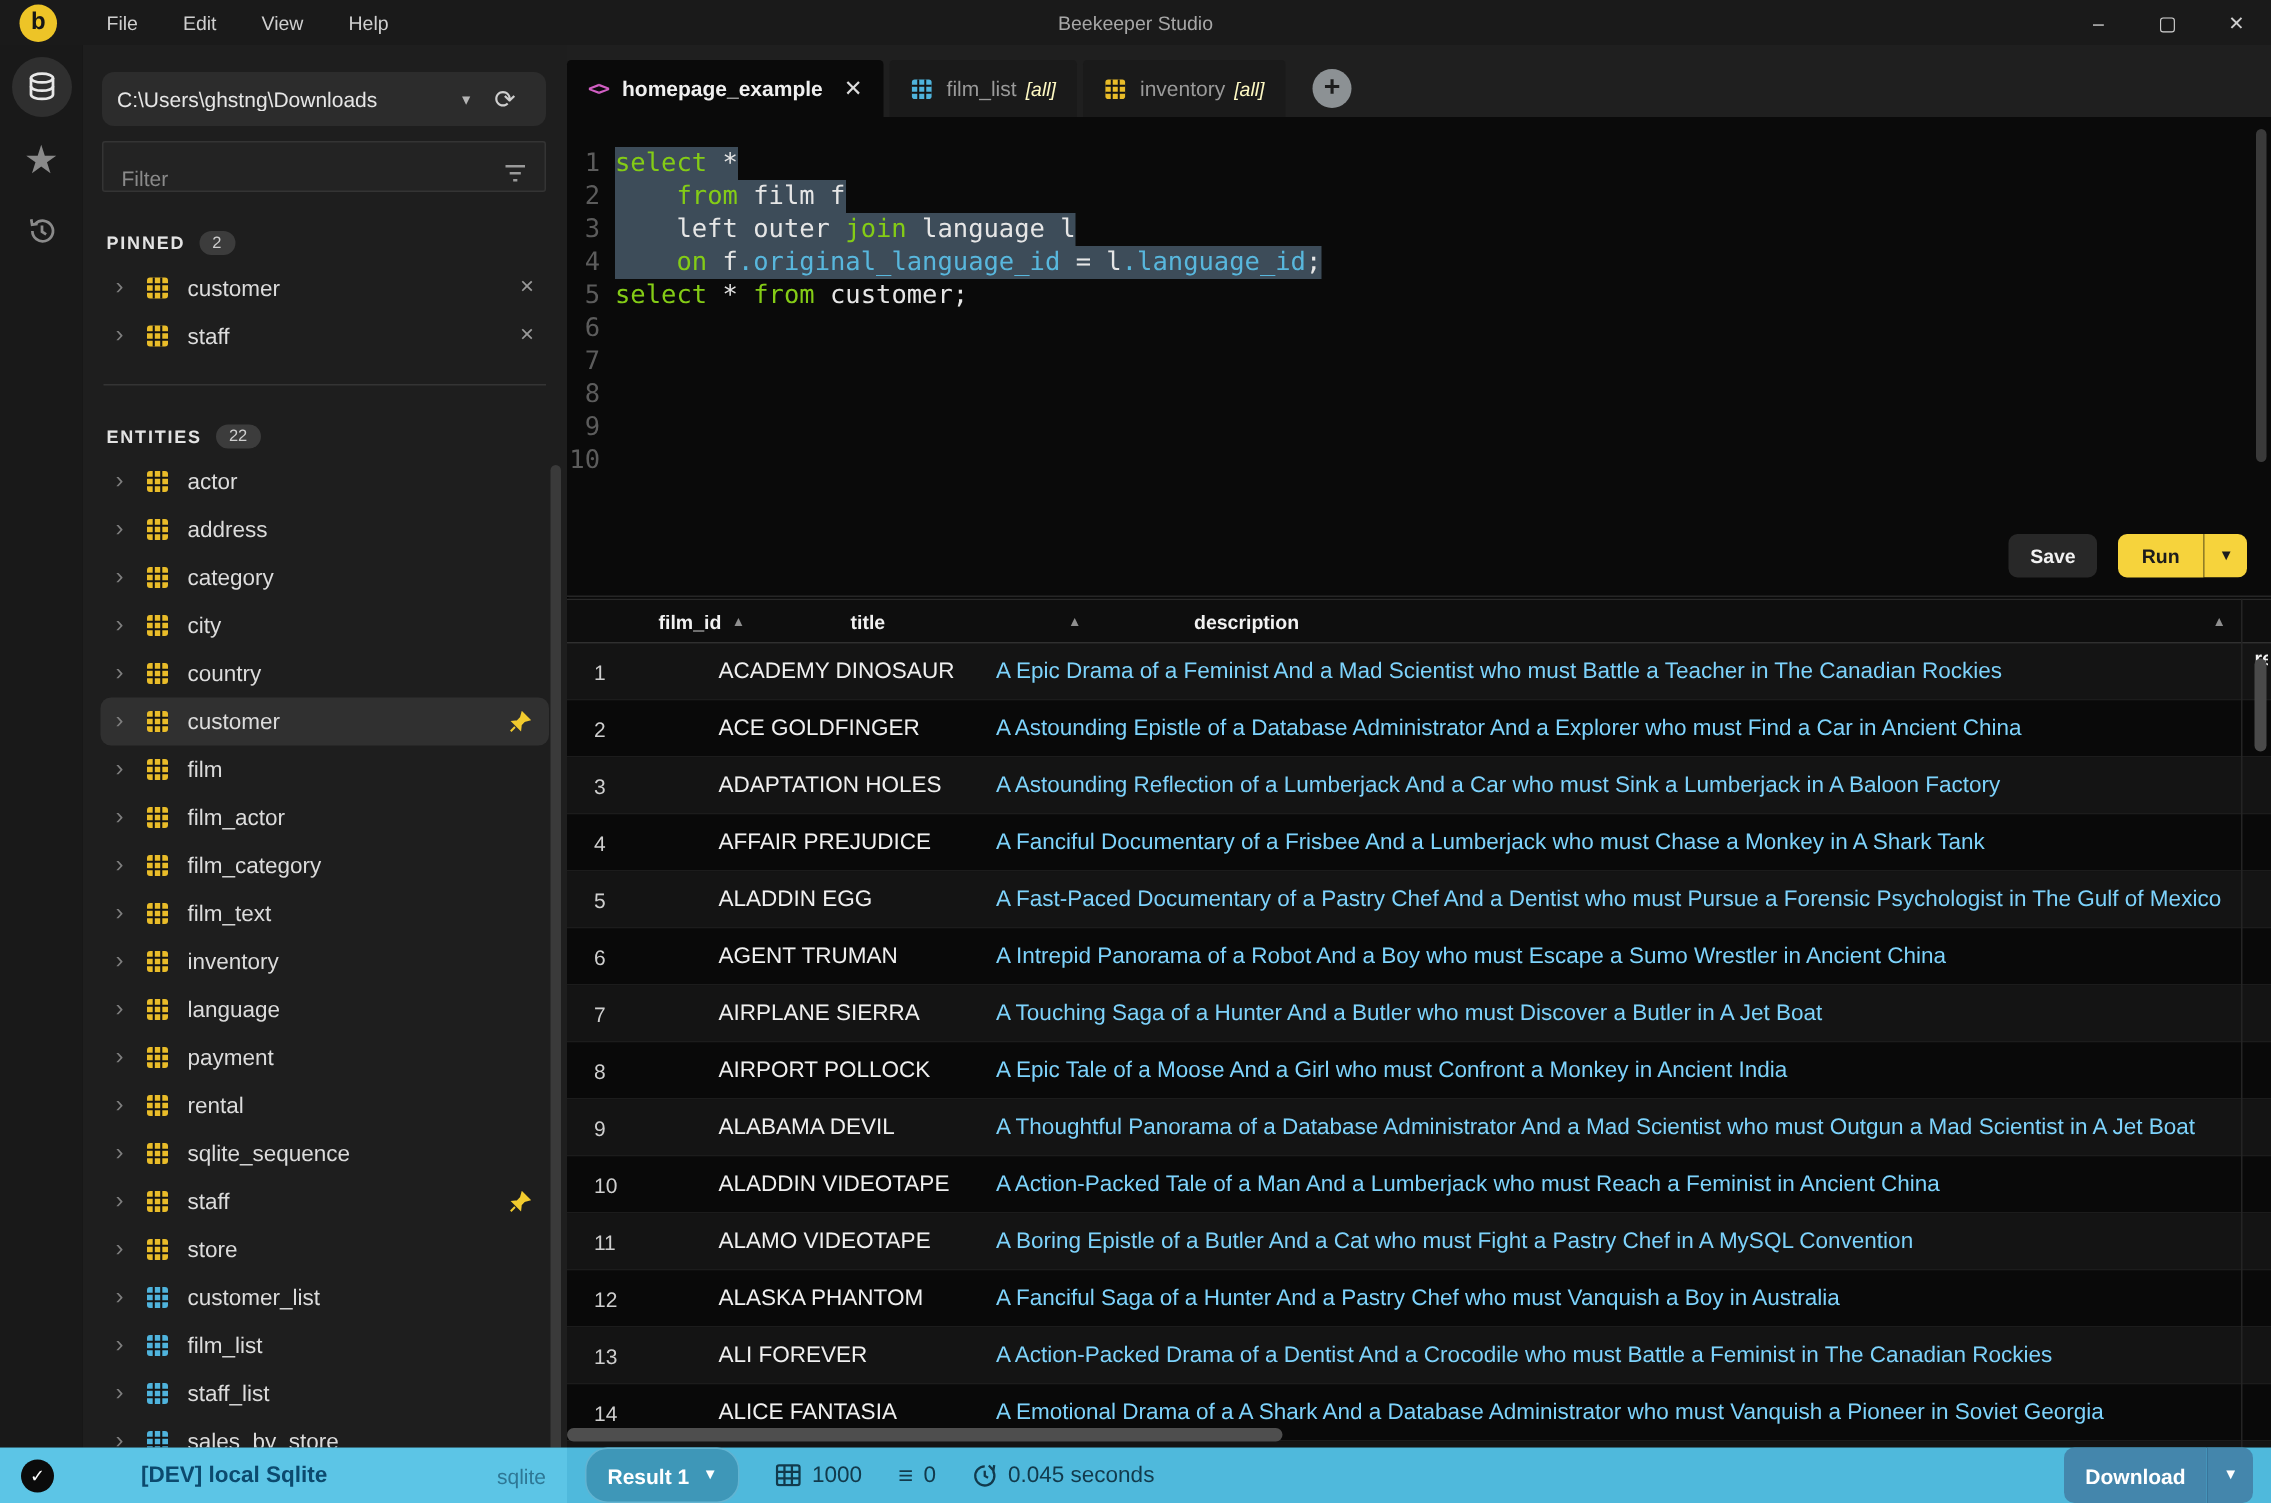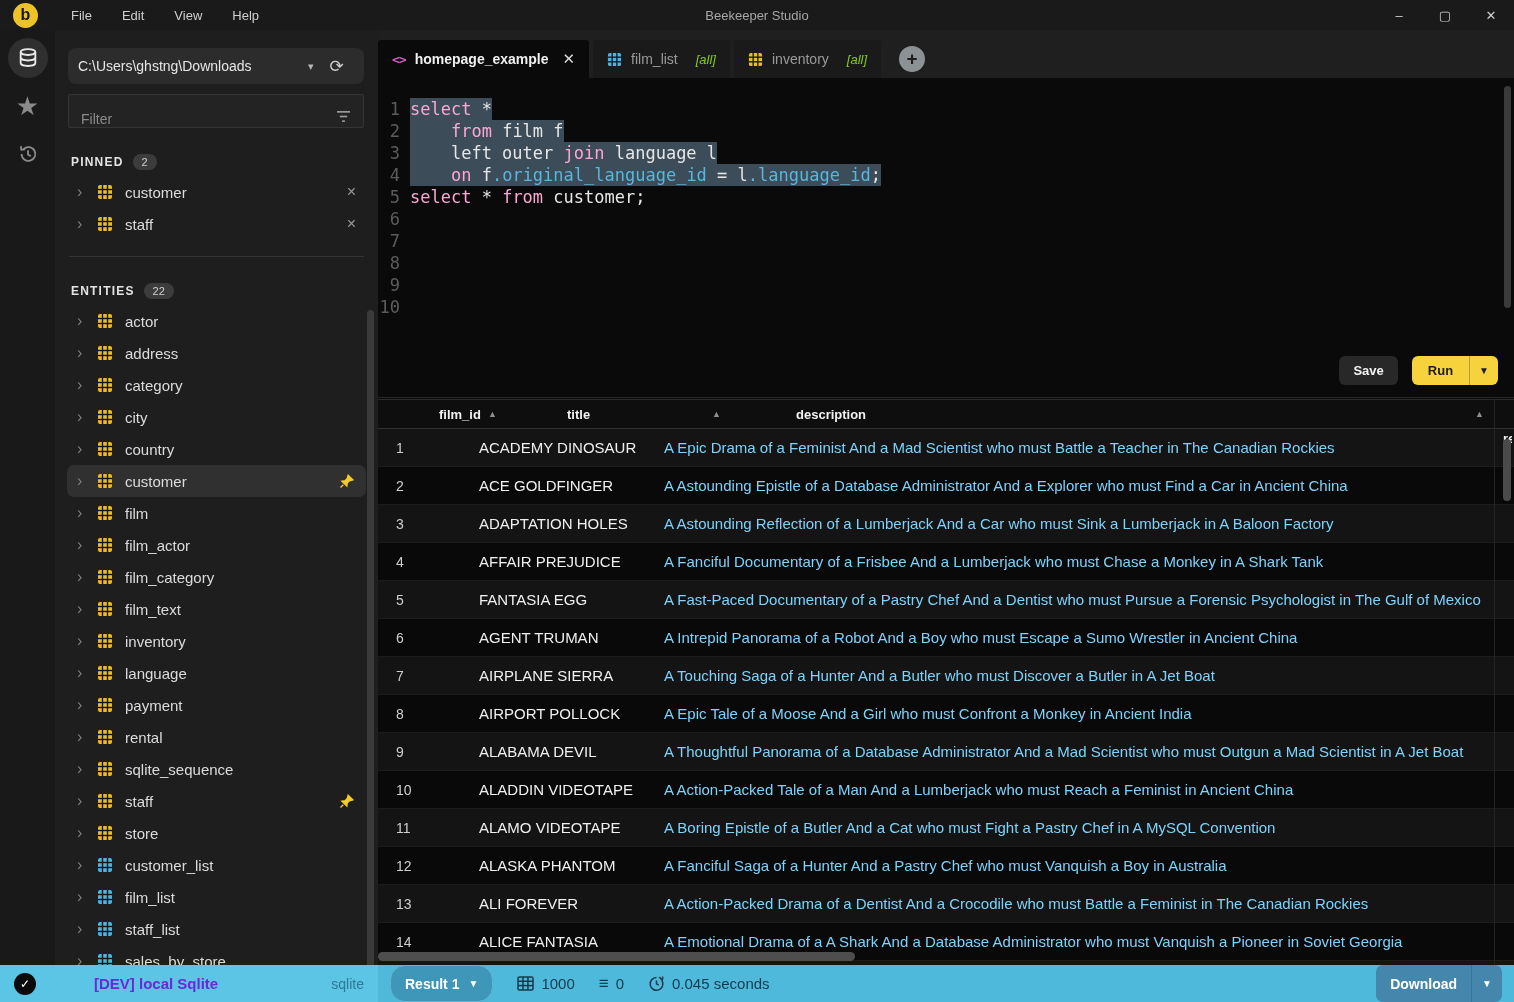--- a/index.html
+++ b/index.html
@@ -61,35 +61,35 @@
   .main-divider { position:absolute; left:0; top:0; width:1px; height:935px; background:#000; }
 
   .tabbar { position:absolute; left:0; top:0; width:1136px; height:48px; background:#1f1f1f;
             display:flex; align-items:flex-end; }
   .tab { height:38px; display:flex; align-items:center; padding:0 14px; margin-right:4px;
          background:#1a1a1a; font-size:14px; color:#9a9a9a; border-radius:3px 3px 0 0; }
   .tab.active { background:#0a0a0a; color:#f0f0f0; font-weight:bold; }
   .tab .tab-code-icon { color:#d25fc4; font-family:"DejaVu Sans Mono", monospace; font-size:13px;
                         font-weight:bold; margin-right:9px; letter-spacing:-1px; }
   .tab .tab-grid { width:15px; height:15px; margin-right:9px; }
-  .tab .suffix { font-style:italic; color:#84cc16; font-weight:normal; font-size:13px; margin-left:18px; }
+  .tab .suffix { font-style:italic; color:#fef9c3; font-weight:normal; font-size:13px; margin-left:6px; }
   .tab-close { margin-left:14px; color:#dcdcdc; font-size:15px; font-weight:normal; }
   .tab-add { width:26px; height:26px; border-radius:50%; background:#8c9194; color:#1d1d1d;
              font-size:19px; font-weight:bold; display:flex; align-items:center; justify-content:center;
              margin:0 0 6px 14px; }
 
   
   .editor { position:absolute; left:0; top:48px; width:1136px; height:320px; background:#0a0a0a;
             border-bottom:1px solid #262626; }
   .code { position:absolute; left:0; top:20px; font-family:"DejaVu Sans Mono", monospace;
           font-size:17px; line-height:22px; white-space:pre; }
   .cline { display:flex; }
   .lnum { width:32px; text-align:right; color:#5c5c5c; padding-right:10px; flex:none; }
   .lcontent.sel { background:#3d4c59; }
-  .tk-kw { color:#f9a8d4; }
+  .tk-kw { color:#84cc16; }
   .tk-fld { color:#58b7dd; }
   .tk-pl { color:#e6e6e6; }
   .editor-scroll { position:absolute; right:3px; top:8px; width:7px; height:222px;
                    background:#3a3a3a; border-radius:4px; }
   .editor-actions { position:absolute; right:16px; bottom:12px; display:flex; }
   .btn-save { background:#282828; color:#f2f2f2; font-size:13px; font-weight:bold;
               border:none; border-radius:6px; padding:7px 14px; margin-right:14px; }
   .btn-run { background:#f6d33c; color:#1c1c1c; font-size:13px; font-weight:bold;
              border:none; border-radius:6px 0 0 6px; padding:7px 16px; }
   .btn-run-caret { background:#f6d33c; color:#1c1c1c; border:none; border-left:1px solid rgba(0,0,0,.25);
@@ -121,21 +121,21 @@
              border-radius:5px; }
   .vscroll { position:absolute; right:3px; top:40px; width:8px; height:62px; background:#4a4a4a;
              border-radius:4px; }
 
   
   .statusbar { position:absolute; left:0; top:965px; width:1514px; height:37px; display:flex; }
   .status-left { width:378px; background:#5cc5e6; display:flex; align-items:center; padding:0 14px; }
   .check-circle { width:22px; height:22px; border-radius:50%; background:#0b0b0b; color:#fff;
                   font-size:12px; display:flex; align-items:center; justify-content:center;
                   margin-right:10px; }
-  .conn-name { color:#6d28d9; font-size:15px; font-weight:bold; flex:1; margin-left:48px; }
+  .conn-name { color:#0c4a6e; font-size:15px; font-weight:bold; flex:1; margin-left:48px; }
   .dialect { color:#2e7795; font-size:14px; }
   .status-right { flex:1; background:#4fb9dc; display:flex; padding:0 12px; }
   .result-pill { background:#3e97b8; border:1px solid #62b4d2; color:#fff; font-size:14px;
                  font-weight:bold; border-radius:15px; padding:5px 14px; display:flex;
                  align-items:center; }
   .result-pill .caret { font-size:10px; margin-left:9px; }
   .stat-item { display:flex; align-items:center; color:#123a4c; font-size:15px; margin-left:24px; }
   .stat-item svg { margin-right:7px; }
   .stat-lines { font-size:17px; font-weight:bold; margin-right:7px; font-style:italic; }
   .download-wrap { margin-left:auto; display:flex; }
@@ -557,21 +557,21 @@
             <span class="td-title">ADAPTATION HOLES</span>
             <span class="td-desc">A Astounding Reflection of a Lumberjack And a Car who must Sink a Lumberjack in A Baloon Factory</span>
           </div>
           <div class="trow">
             <span class="td-id">4</span>
             <span class="td-title">AFFAIR PREJUDICE</span>
             <span class="td-desc">A Fanciful Documentary of a Frisbee And a Lumberjack who must Chase a Monkey in A Shark Tank</span>
           </div>
           <div class="trow">
             <span class="td-id">5</span>
-            <span class="td-title">FANTASIA EGG</span>
+            <span class="td-title">ALADDIN EGG</span>
             <span class="td-desc">A Fast-Paced Documentary of a Pastry Chef And a Dentist who must Pursue a Forensic Psychologist in The Gulf of Mexico</span>
           </div>
           <div class="trow">
             <span class="td-id">6</span>
             <span class="td-title">AGENT TRUMAN</span>
             <span class="td-desc">A Intrepid Panorama of a Robot And a Boy who must Escape a Sumo Wrestler in Ancient China</span>
           </div>
           <div class="trow">
             <span class="td-id">7</span>
             <span class="td-title">AIRPLANE SIERRA</span>

